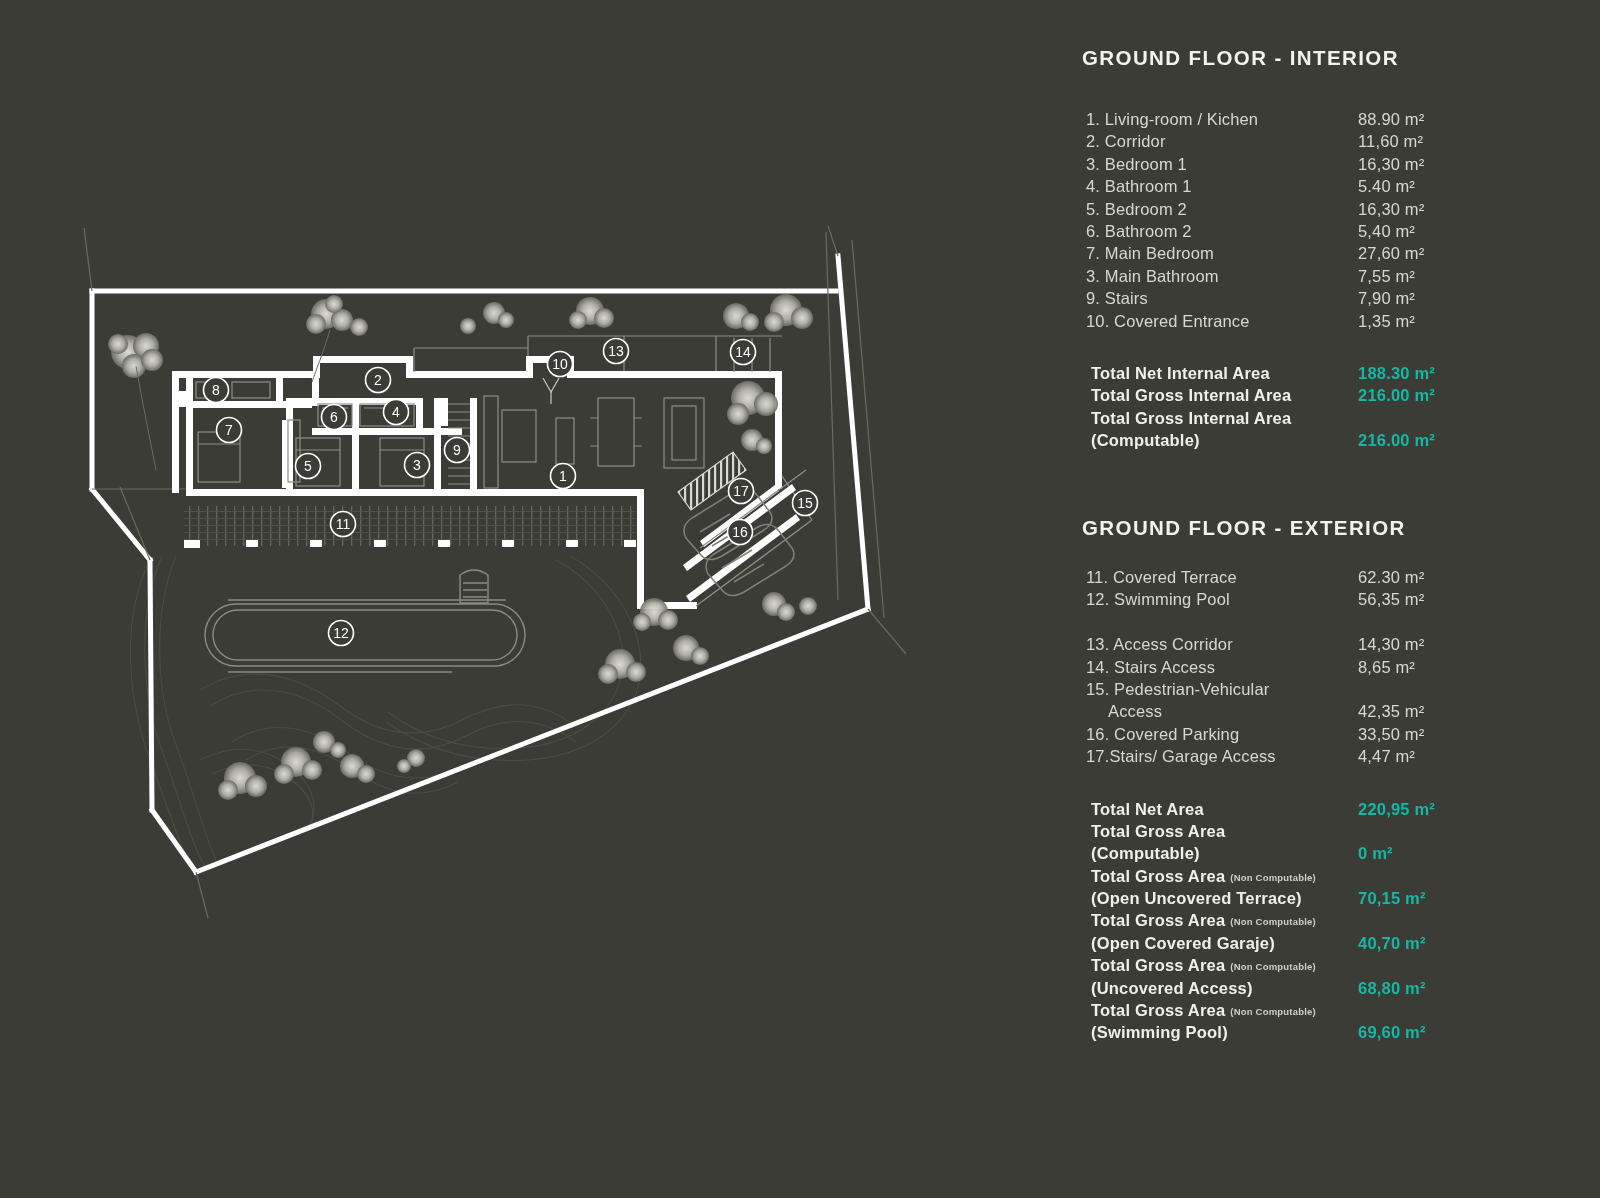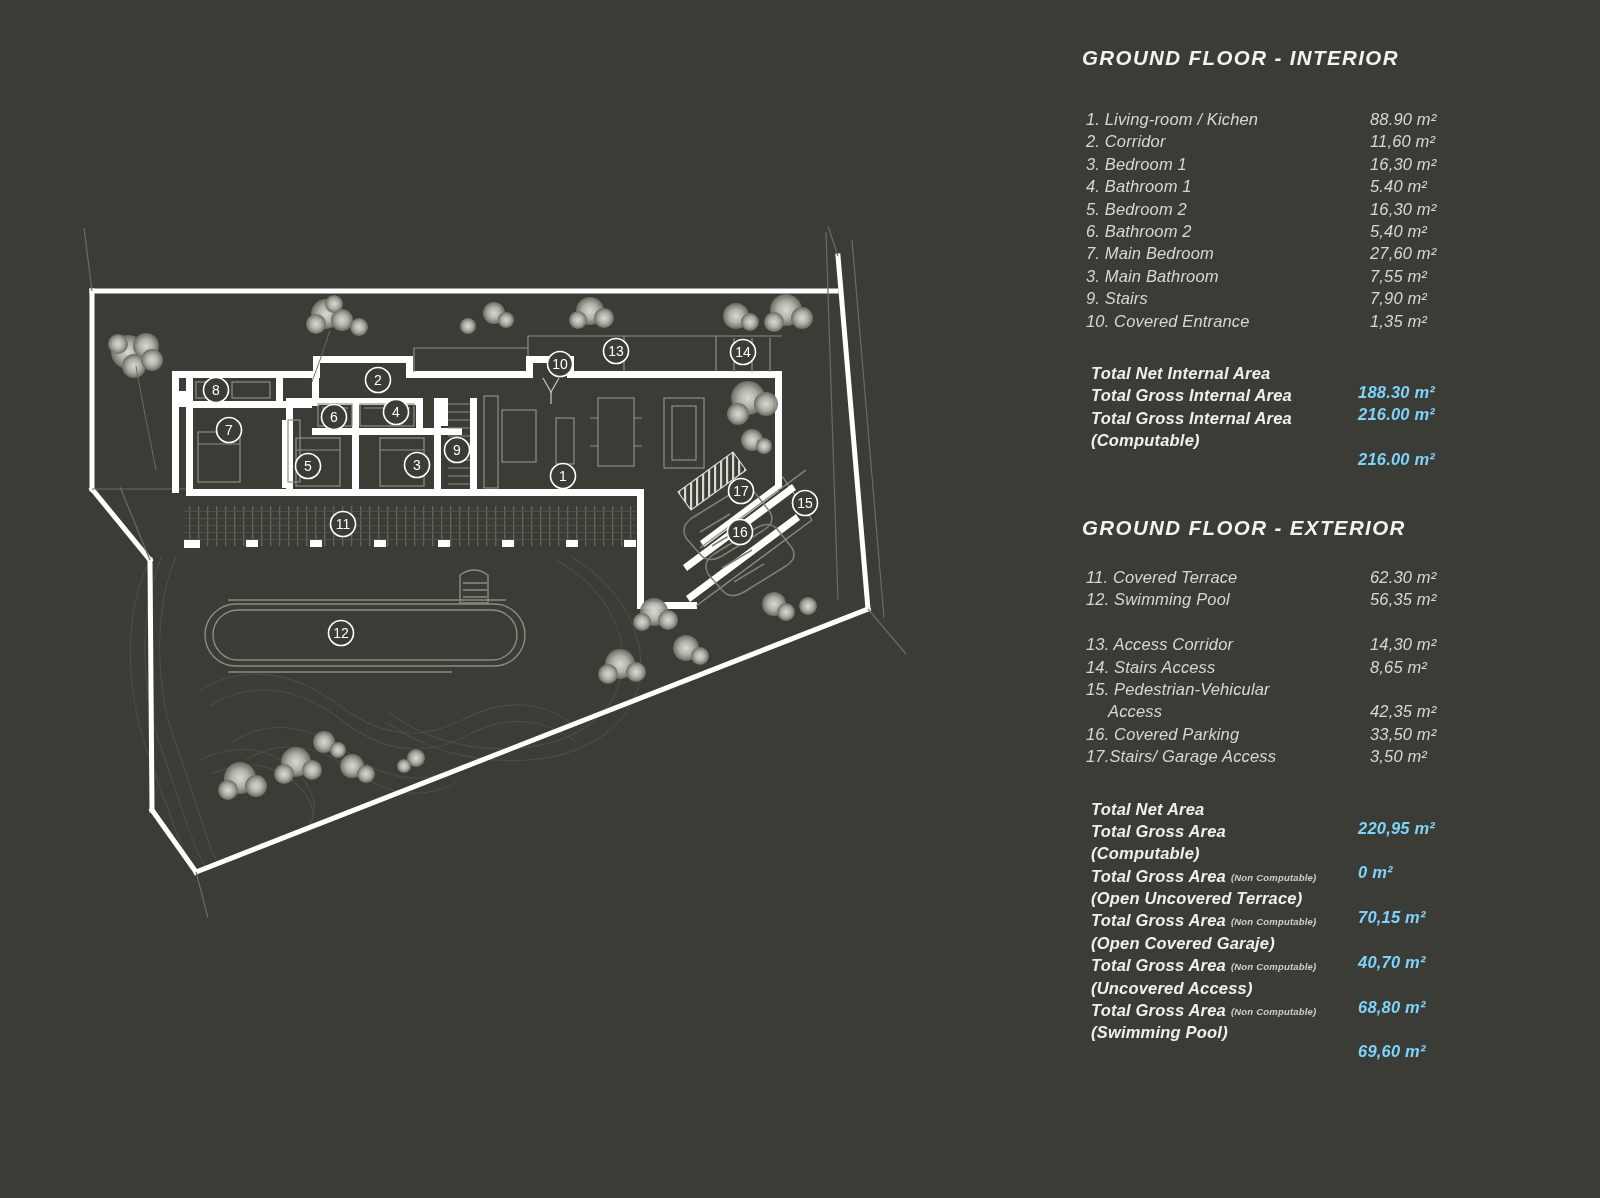--- a/index.html
+++ b/index.html
@@ -14,21 +14,20 @@
   #stage{position:absolute;left:0;top:0;width:1600px;height:1198px;}
 
   
   #plan-wrap{position:absolute;left:0;top:0;width:1040px;height:1198px;}
   #plan{display:block;}
 
   
   #legend{
     position:absolute;left:1078px;top:46px;width:420px;
     color:#e9e9e4;
-    font-style:italic;
   }
   .sect-title{
     font-size:20.5px;
     font-weight:bold;
     letter-spacing:1.4px;
     color:#f2f2ee;
     margin:0 0 38px 4px;
     white-space:nowrap;
   }
   #exterior-block .sect-title{margin-bottom:26px;}
@@ -42,21 +41,21 @@
   }
   .row .lbl{
     position:absolute;left:8px;
     font-size:16.5px;
     color:#d8d8d1;
     letter-spacing:.15px;
     text-align:right;
   }
   .row .lbl.indent{left:30px;}
   .row .val{
-    position:absolute;left:292px;
+    position:absolute;left:280px;
     font-size:16.5px;
     color:#d8d8d1;
     letter-spacing:.15px;
   }
   .row.gap{height:22.4px;}
 
   .totals{margin-top:30px;}
   .trow{
     position:relative;
     height:22.4px;
@@ -67,23 +66,22 @@
     position:absolute;left:13px;
     font-size:16.5px;
     font-weight:bold;
     color:#f0f0ea;
     letter-spacing:.2px;
   }
   .trow .tval{
     position:absolute;left:280px;
     font-size:16.5px;
     font-weight:bold;
-    color:#7dd3fc;
+    color:#14b8a6;
     letter-spacing:.2px;
-    margin-top:19px;
   }
   .nc{
     font-size:9.5px;
     font-weight:bold;
     letter-spacing:.2px;
     color:#cfcfc8;
     padding-left:5px;
     vertical-align:baseline;
     position:relative;
     top:-1px;
@@ -539,21 +537,21 @@
           <li class="row">
             <span class="lbl indent">Access</span>
             <span class="val">42,35 m²</span>
           </li>
           <li class="row">
             <span class="lbl">16. Covered Parking</span>
             <span class="val">33,50 m²</span>
           </li>
           <li class="row">
             <span class="lbl">17.Stairs/ Garage Access</span>
-            <span class="val">3,50 m²</span>
+            <span class="val">4,47 m²</span>
           </li>
         </ul>
 
       <div class="totals" id="exterior-totals">
           <div class="trow">
             <span class="tlbl">Total Net Area</span>
             <span class="tval">220,95 m²</span>
           </div>
           <div class="trow">
             <span class="tlbl">Total Gross Area</span>

